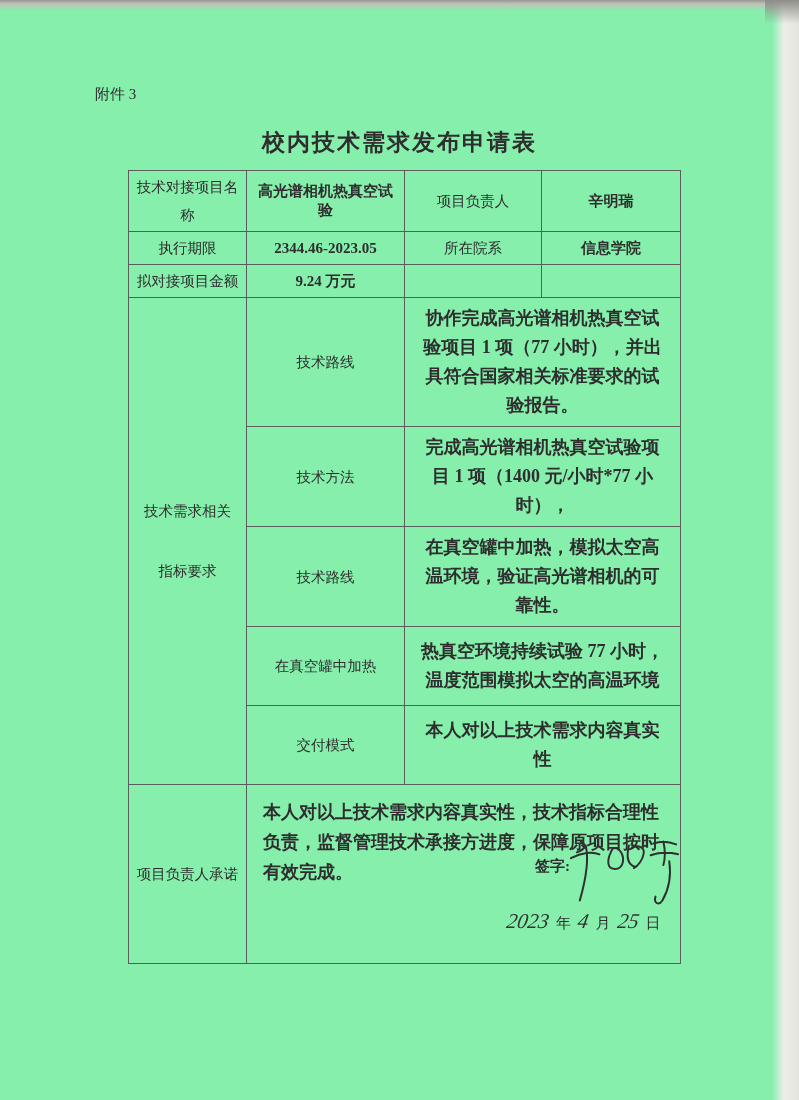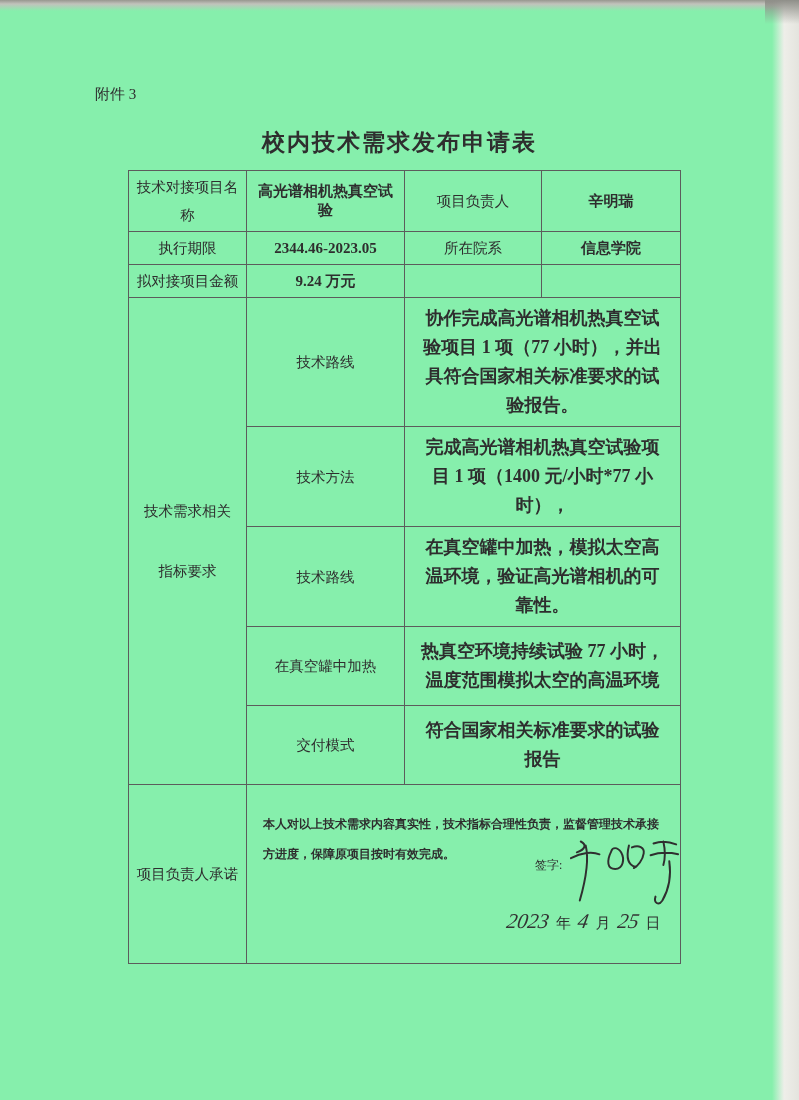--- a/index.html
+++ b/index.html
@@ -23,22 +23,22 @@
     border-collapse:collapse;table-layout:fixed;}
   td{border:1px solid #5c5c5c;vertical-align:middle;text-align:center;
      font-size:14.5px;padding:2px 6px;overflow:visible;}
   .h60{height:60px}.h32{height:32px}.h78{height:78px}.h72{height:72px}.h79{height:79px}.h179{height:179px}
   .lbl{line-height:28px;}
   .val{font-weight:bold;font-size:15px;}
   .content{font-weight:bold;font-size:18px;line-height:29px;padding:6px 15px;}
   .seclbl{padding:0;}
   .seclbl .inner{display:flex;flex-direction:column;align-items:center;justify-content:center;gap:32px;height:100%;}
   .commit-cell{position:relative;text-align:left;vertical-align:top;padding:0;}
-  .statement{margin:24px 12px 0 16px;font-weight:bold;font-size:12px;line-height:30px;width:406px;text-align:left;}
-  .sig-label{position:absolute;top:72px;left:288px;font-size:12px;font-weight:normal;}
+  .statement{margin:12px 12px 0 16px;font-weight:bold;font-size:18px;line-height:30px;width:406px;text-align:left;}
+  .sig-label{position:absolute;top:72px;left:288px;font-size:15px;font-weight:bold;}
   .sig-svg{position:absolute;top:46px;left:320px;width:118px;height:80px;}
   .date-line{position:absolute;top:124px;left:260px;white-space:nowrap;font-size:15px;}
   .date-line .hand{display:inline-block;font-style:italic;font-size:21px;transform:skewX(-10deg);color:#333;}
   .date-line .unit{margin:0 7px;font-size:15px;}
   .sr-only{position:absolute;width:1px;height:1px;overflow:hidden;clip:rect(0 0 0 0);white-space:nowrap;}
 </style>
 </head>
 <body>
 
 <div class="page">
@@ -92,21 +92,21 @@
       <tr class="h79">
         <td class="lbl">技术路线</td>
         <td class="content" colspan="2">在真空罐中加热，模拟太空高温环境，验证高光谱相机的可靠性。</td>
       </tr>
       <tr class="h79">
         <td class="lbl">在真空罐中加热</td>
         <td class="content" colspan="2">热真空环境持续试验 77 小时，温度范围模拟太空的高温环境</td>
       </tr>
       <tr class="h79">
         <td class="lbl">交付模式</td>
-        <td class="content" colspan="2">符合国家相关标准要求的试验报告</td>
+        <td class="content" colspan="2">本人对以上技术需求内容真实性</td>
       </tr>
       <tr class="h179">
         <td class="lbl">项目负责人承诺</td>
         <td class="commit-cell" colspan="3">
           <div class="statement">本人对以上技术需求内容真实性，技术指标合理性负责，监督管理技术承接方进度，保障原项目按时有效完成。</div>
           <div class="sig-label">签字:</div>
           <svg class="sig-svg" viewBox="0 0 120 80" aria-hidden="true">
             <path d="M14 10 C20 13 19 18 10 21 M4 27 C15 21 26 20 33 23 M19 14 C22 26 21 42 13 70
                      M45 20 C40 30 41 38 49 38 C57 38 59 28 55 21 C51 15 46 16 45 20
                      M63 14 C60 26 62 34 70 36 M66 16 C73 13 79 16 78 22 C77 29 72 35 68 37

